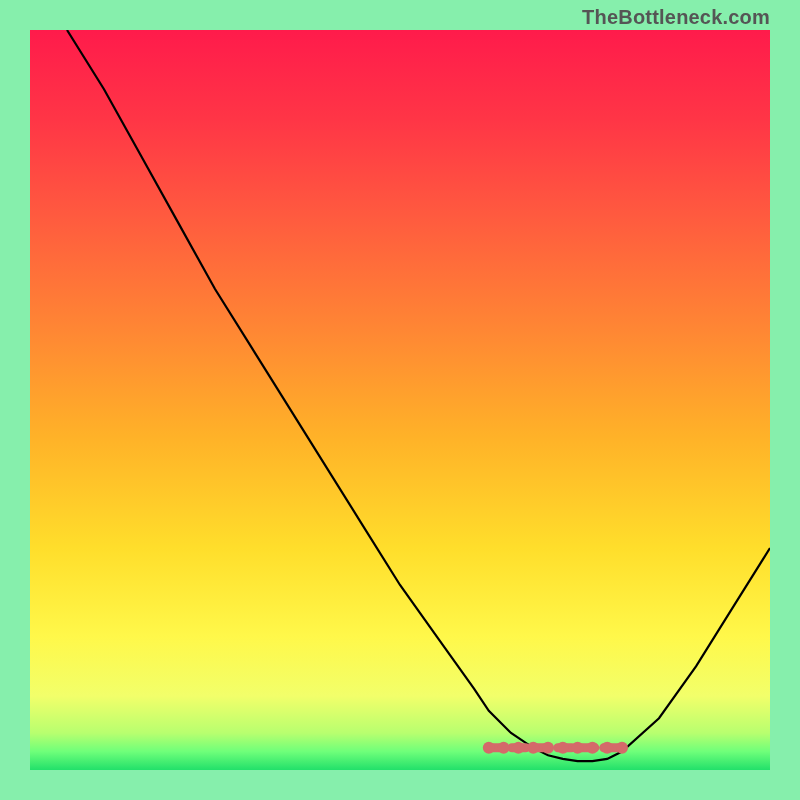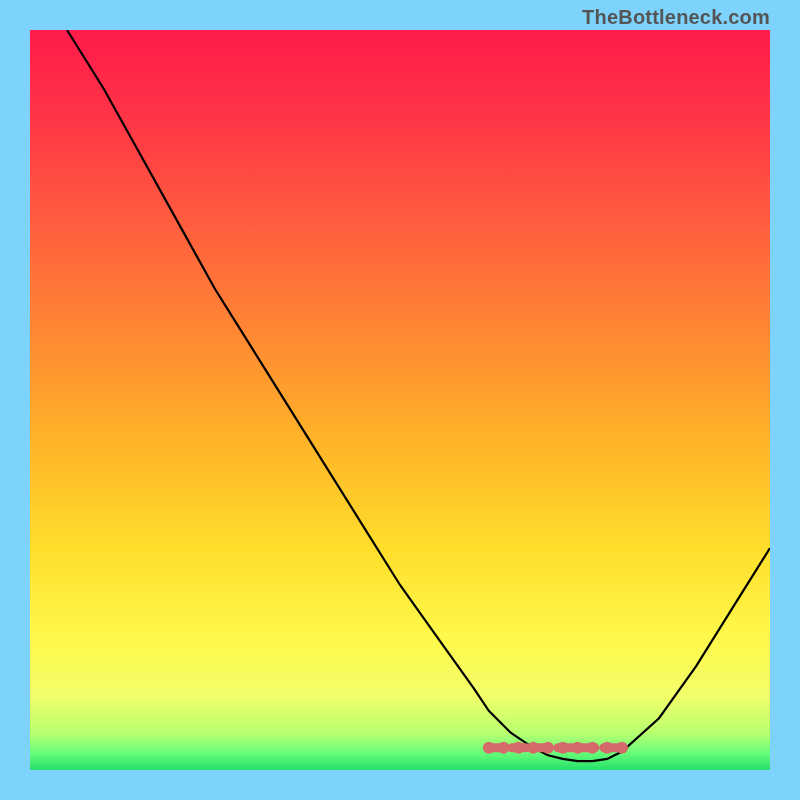--- a/index.html
+++ b/index.html
@@ -7,21 +7,21 @@
     padding: 0;
     width: 800px;
     height: 800px;
     background: #000000;
     overflow: hidden;
   }
   .chart-container {
     position: relative;
     width: 800px;
     height: 800px;
-    background: #7dd3fc;
+    background: #86efac;
   }
   .plot-area {
     position: absolute;
     left: 30px;
     top: 30px;
     width: 740px;
     height: 740px;
     overflow: hidden;
   }
   .gradient-bg {

